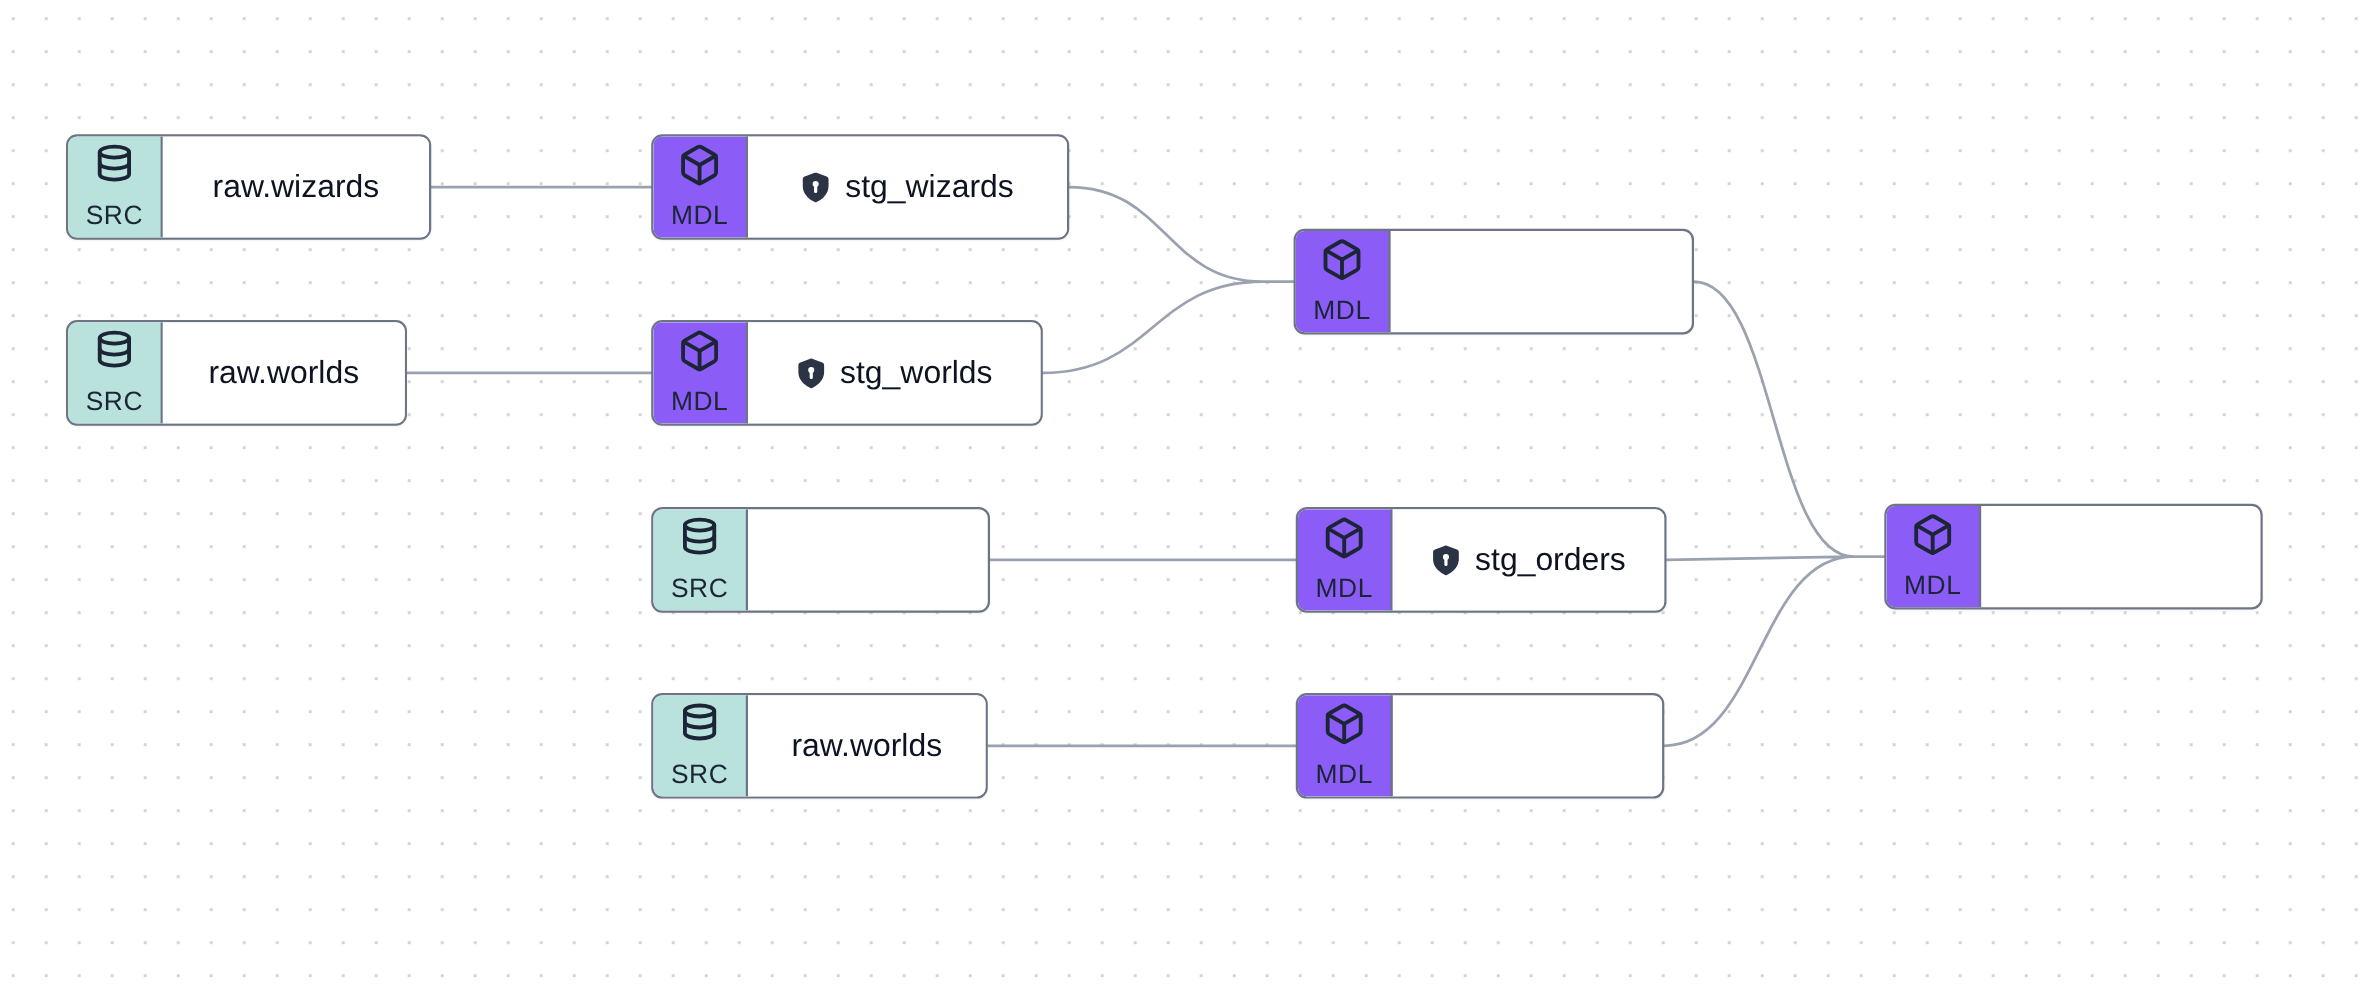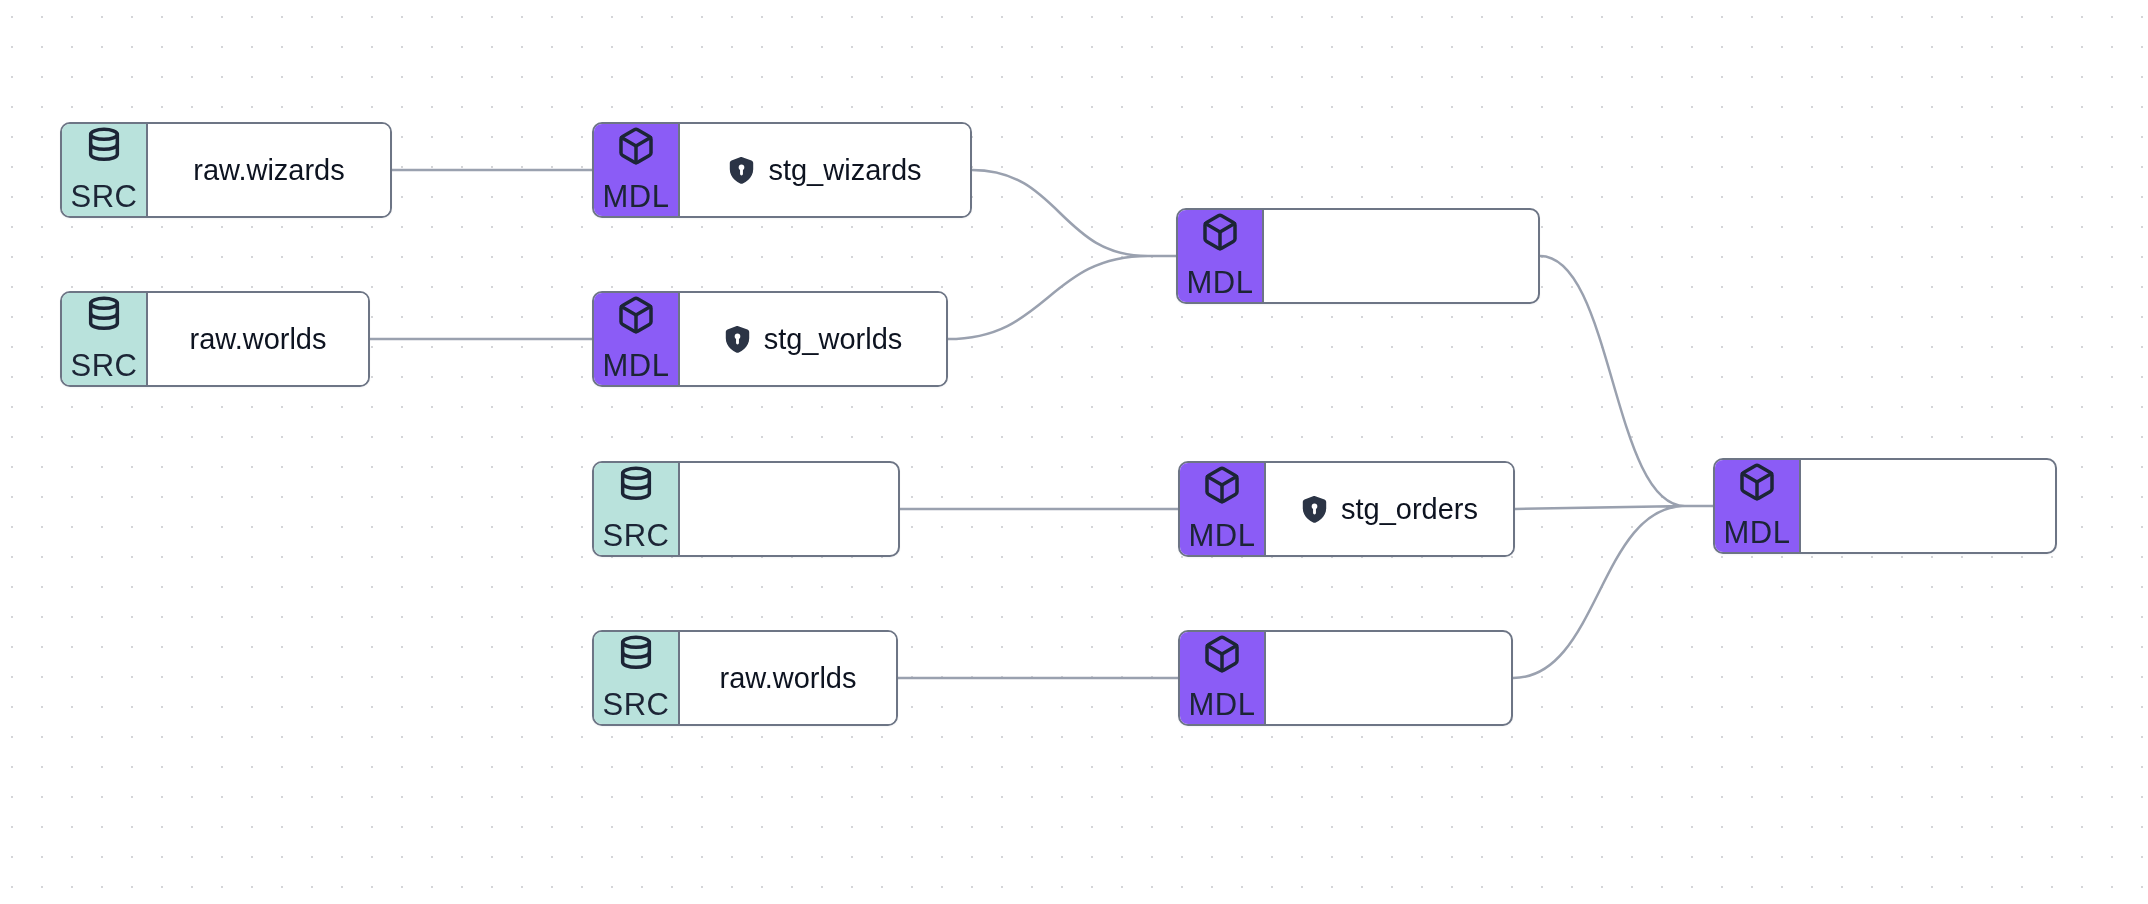--- a/index.html
+++ b/index.html
@@ -29,21 +29,21 @@
   }
   .badge {
     flex: 0 0 84px; width: 84px; display: flex; flex-direction: column;
     align-items: center; justify-content: center;
     border-right: 2.5px solid #6d7585;
   }
   .node.SRC .badge { background: #b9e2dc; }
   .node.MDL .badge { background: #8b5cf6; text-align: center; }
   .badge .nicon { display: block; width: 40px; height: 40px; color: #1c2536; }
   .kind-label {
-    font-size: 31px; font-weight: 500; line-height: 1.1; color: #1c2536;
+    font-size: 24px; font-weight: 500; line-height: 1.1; color: #1c2536;
     letter-spacing: 0.5px; margin-top: 14px;
   }
   .body {
     flex: 1 1 auto; display: flex; align-items: center; justify-content: center;
     gap: 13px; padding: 0 4px; background: #ffffff;
   }
   .shield { display: flex; align-items: center; }
   .shield svg { width: 27px; height: 29px; display: block; }
   .nlabel {
     font-size: 29px; font-weight: 400; color: #0d1320; white-space: nowrap;

